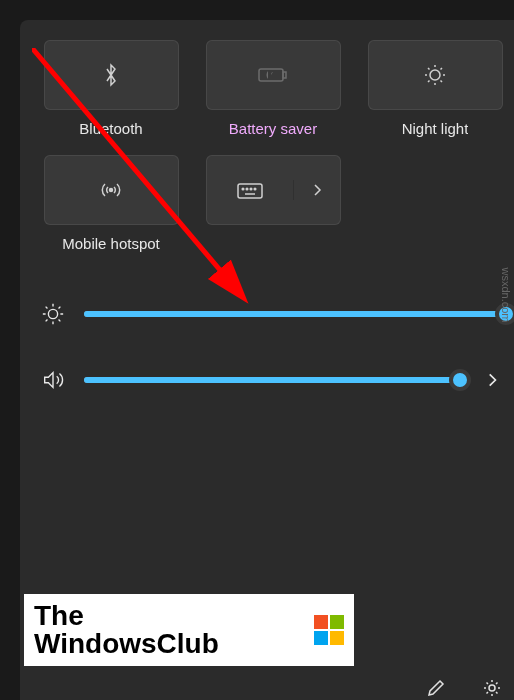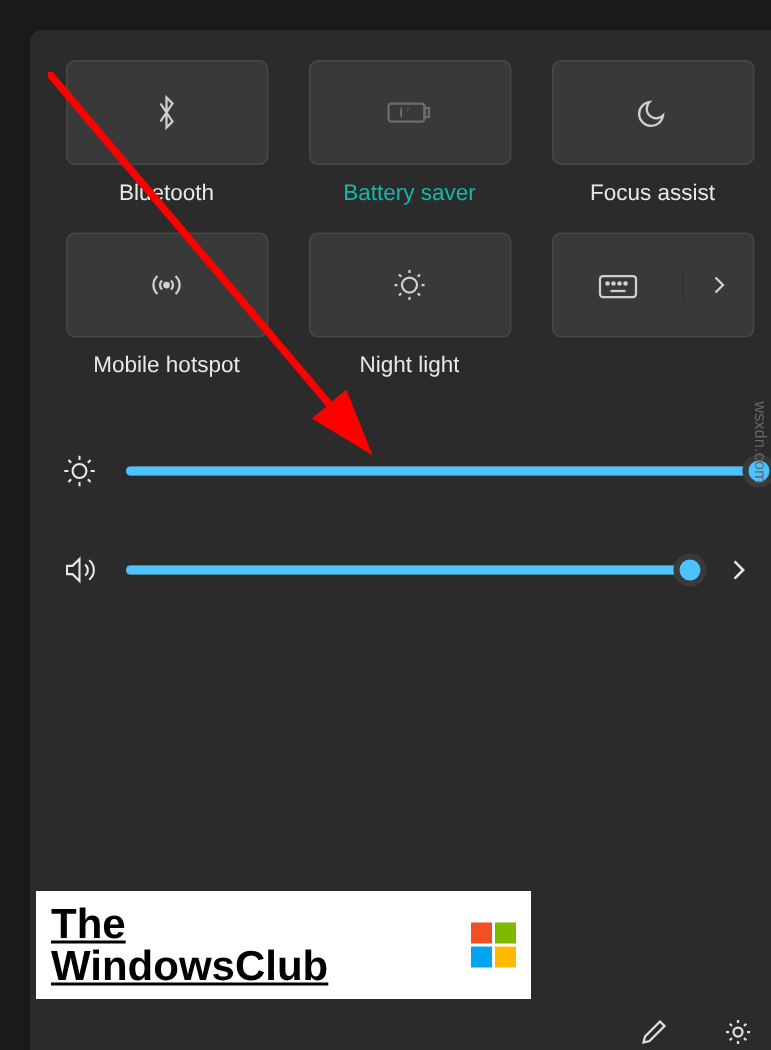--- a/index.html
+++ b/index.html
@@ -46,41 +46,41 @@
     .tile.split .expand { width: 46px; display:flex; align-items:center; justify-content:center; }
     .tile-label {
       color: #e8e8e8;
       font-size: 15px;
       text-align: center;
       white-space: nowrap;
       max-width: 135px;
       overflow: hidden;
       text-overflow: clip;
     }
-    .tile-label.disabled { color: #14b8a6; }
+    .tile-label.disabled { color: #f0abfc; }
     .sliders { margin-top: 50px; display:flex; flex-direction:column; gap:42px; }
     .slider-row { display:flex; align-items:center; gap:18px; }
     .slider-icon { color:#e8e8e8; width:26px; display:flex; justify-content:center; }
     .slider {
       flex:1; height:6px; background: rgba(255,255,255,0.35); border-radius:3px; position:relative; cursor:pointer;
     }
     .slider .fill { position:absolute; left:0; top:0; height:100%; background:#4cc2ff; border-radius:3px; }
     .slider .thumb {
       position:absolute; top:50%; width:22px; height:22px; border-radius:50%;
       background:#4cc2ff; border:4px solid #3a3a3a; transform:translate(-50%,-50%);
     }
     .slider-expand { width:20px; color:#e8e8e8; cursor:pointer; }
     .arrow {
       position:absolute; left:12px; top:28px; width:235px; height:270px; pointer-events:none; z-index:5;
     }
     .watermark {
       position:absolute; bottom:46px; left:4px; width:330px; height:72px;
       background:#fff; color:#000; font-family:'Segoe UI', sans-serif;
       font-size:28px; font-weight:700; line-height:1.0; padding:6px 10px;
-      display:flex; align-items:center;text-decoration:underline;
+      display:flex; align-items:center;
     }
     .watermark .logo {
       width:30px; height:30px; display:grid; grid-template-columns:1fr 1fr; grid-template-rows:1fr 1fr; gap:2px; margin-left:auto;
     }
     .logo div:nth-child(1){background:#f25022}
     .logo div:nth-child(2){background:#7fba00}
     .logo div:nth-child(3){background:#00a4ef}
     .logo div:nth-child(4){background:#ffb900}
     .footer-icons {
       position:absolute; bottom:14px; right:24px; display:flex; gap:36px; color:#e0e0e0;
@@ -121,49 +121,41 @@
       <div class="tile disabled">
         <svg width="30" height="18" viewBox="0 0 30 18" fill="none" stroke="currentColor" stroke-width="1.5">
             <rect x="1" y="3" width="24" height="12" rx="2"></rect>
             <rect x="25" y="6" width="3" height="6"></rect>
             <path d="M10 5 C8 7 8 11 10 13 M13 9 C13 7 14 6 15 6" fill="currentColor" stroke="none"></path>
           </svg>
       </div>
       <div class="tile-label disabled">Battery saver</div>
     </div>
 
+
+
+
     <div class="tile-wrap">
       <div class="tile">
-        <svg width="24" height="24" viewBox="0 0 24 24" fill="none" stroke="currentColor" stroke-width="1.5">
-            <path d="M19 14 A8 8 0 1 1 10 5 A6 6 0 0 0 19 14 Z"></path>
-          </svg>
-      </div>
-      <div class="tile-label">Focus assist</div>
-    </div>
-
-
+        <svg width="26" height="26" viewBox="0 0 26 26" fill="none" stroke="currentColor" stroke-width="1.5">
+            <circle cx="13" cy="13" r="5"></circle>
+            <path d="M13 3 L13 5 M13 21 L13 23 M3 13 L5 13 M21 13 L23 13 M6 6 L7.5 7.5 M18.5 18.5 L20 20 M6 20 L7.5 18.5 M18.5 7.5 L20 6"></path>
+          </svg>
+      </div>
+      <div class="tile-label">Night light</div>
+    </div>
 
     <div class="tile-wrap">
       <div class="tile">
         <svg width="26" height="24" viewBox="0 0 26 24" fill="none" stroke="currentColor" stroke-width="1.5">
             <path d="M7 6 A8 8 0 0 0 7 18 M19 6 A8 8 0 0 1 19 18 M10 9 A4 4 0 0 0 10 15 M16 9 A4 4 0 0 1 16 15"></path>
             <circle cx="13" cy="12" r="1.5" fill="currentColor"></circle>
           </svg>
       </div>
       <div class="tile-label">Mobile hotspot</div>
-    </div>
-
-    <div class="tile-wrap">
-      <div class="tile">
-        <svg width="26" height="26" viewBox="0 0 26 26" fill="none" stroke="currentColor" stroke-width="1.5">
-            <circle cx="13" cy="13" r="5"></circle>
-            <path d="M13 3 L13 5 M13 21 L13 23 M3 13 L5 13 M21 13 L23 13 M6 6 L7.5 7.5 M18.5 18.5 L20 20 M6 20 L7.5 18.5 M18.5 7.5 L20 6"></path>
-          </svg>
-      </div>
-      <div class="tile-label">Night light</div>
     </div>
 
     <div class="tile-wrap">
       <div class="tile split">
         <div class="main">
             <svg width="28" height="20" viewBox="0 0 28 20" fill="none" stroke="currentColor" stroke-width="1.5">
               <rect x="2" y="4" width="24" height="14" rx="2"></rect>
               <circle cx="7" cy="9" r="0.8" fill="currentColor"></circle>
               <circle cx="11" cy="9" r="0.8" fill="currentColor"></circle>
               <circle cx="15" cy="9" r="0.8" fill="currentColor"></circle>

